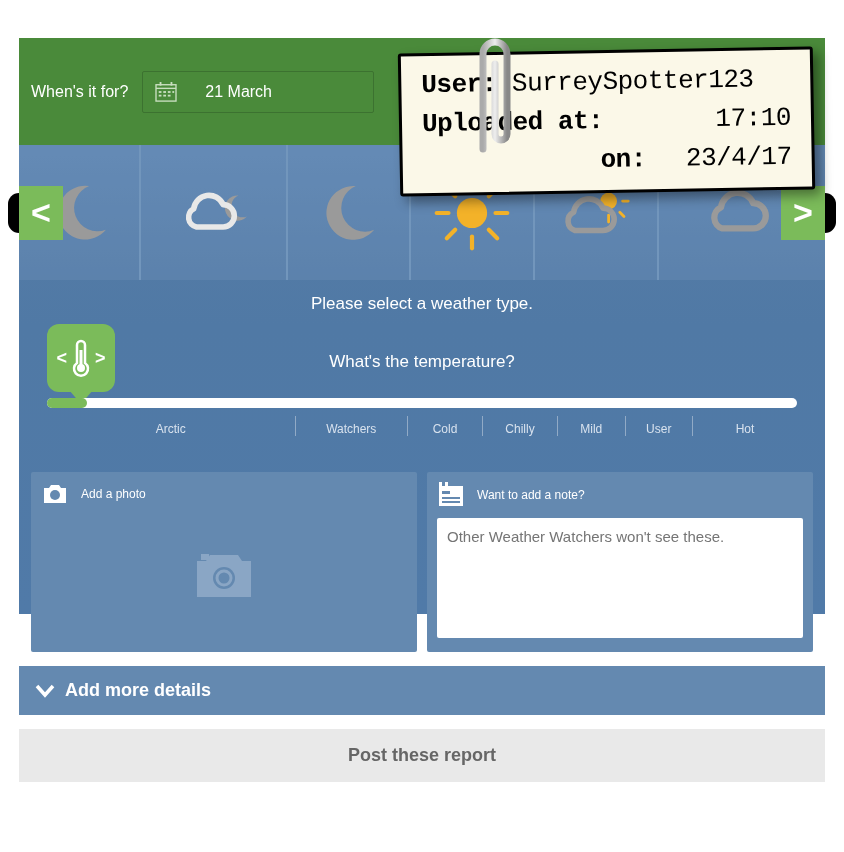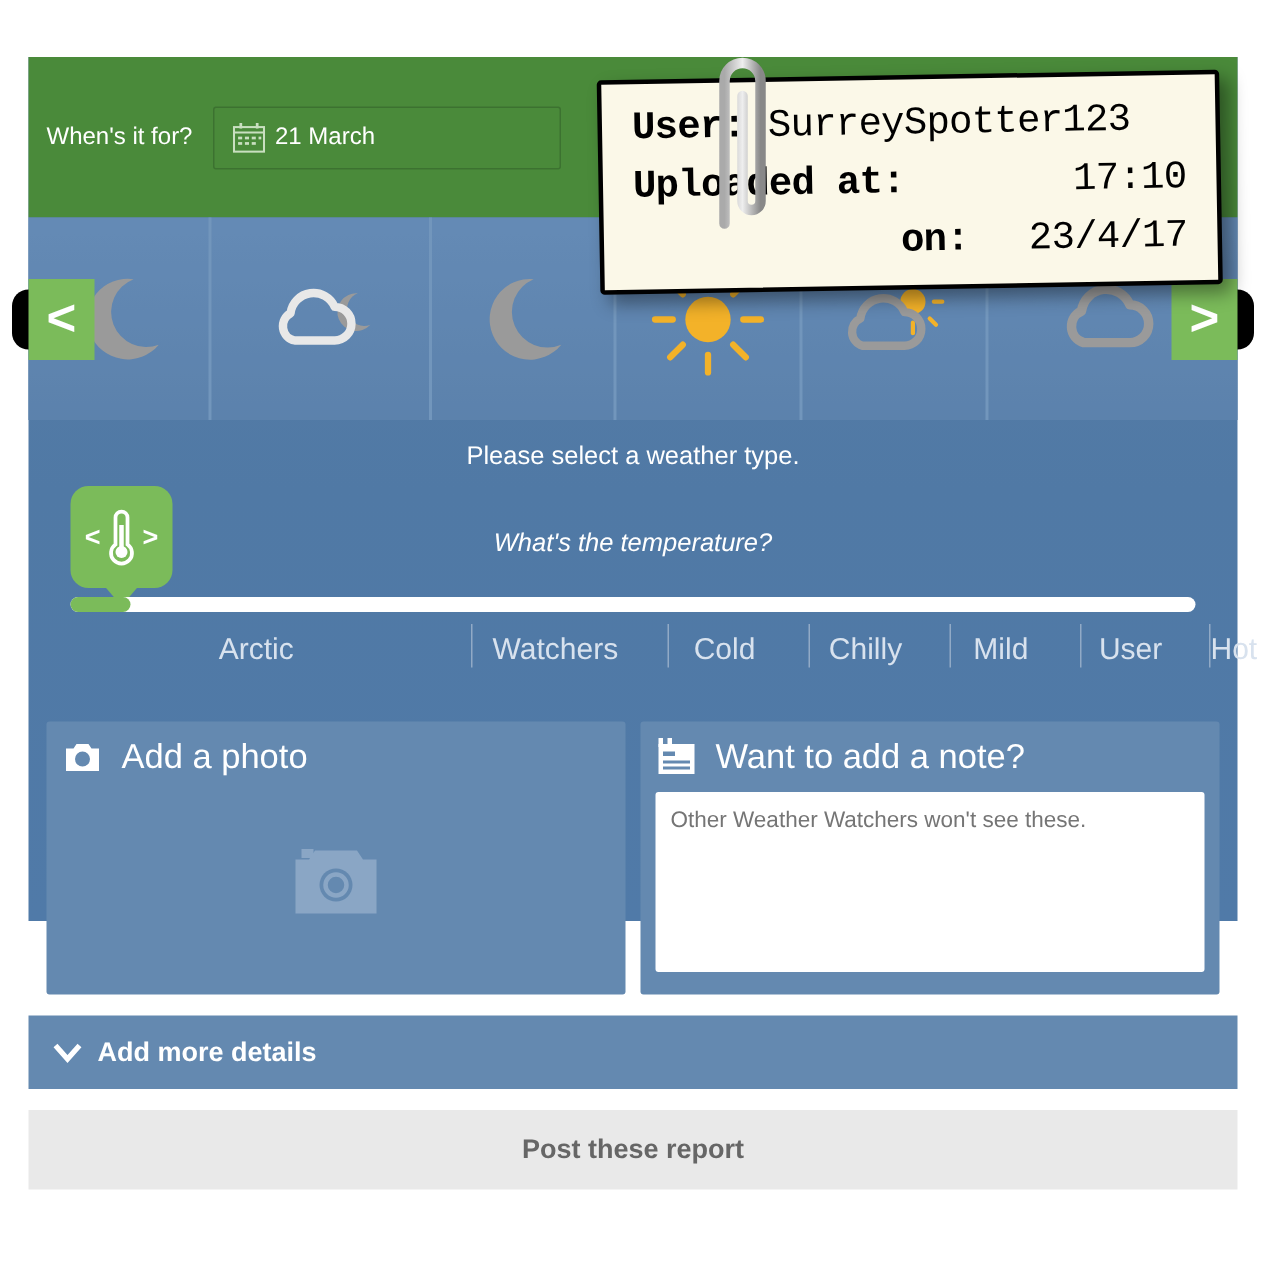--- a/index.html
+++ b/index.html
@@ -13,21 +13,21 @@
     display: flex;
     align-items: center;
     padding-left: 12px;
     gap: 14px;
   }
   .header-label { color: #fff; font-size: 16px; }
   .date-field {
     border: 1px solid #3c7230;
     border-radius: 2px;
     display: flex; align-items: center;
-    gap: 6px;
+    gap: 28px;
     padding: 8px 12px;
     min-width: 232px;
     height: 42px;
   }
   .cal-icon { width: 22px; height: 20px; }
   .date-value { color: #fff; font-size: 16px; }
 
   
   .weather-row { position: relative; height: 135px; background: linear-gradient(180deg, #5a85b3 0%, #4d78a5 100%); display: flex; }
   .weather-cell {
@@ -57,31 +57,31 @@
   .temp-handle {
     position: absolute; left: 28px; top: 0;
     width: 68px; height: 68px; background: #7bbb5a; border-radius: 12px;
     display: flex; align-items: center; justify-content: center; gap: 4px;
   }
   .temp-handle::after {
     content: ''; position: absolute; bottom: -12px; left: 50%; transform: translateX(-50%);
     border-left: 12px solid transparent; border-right: 12px solid transparent;
     border-top: 14px solid #7bbb5a;
   }
-  .temp-q { text-align: center; font-size: 17px; padding-top: 28px; padding-bottom: 18px; font-style: italic; }
+  .temp-q { text-align: center; font-size: 17px; padding-top: 28px; padding-bottom: 18px; }
   .temp-bar { position: relative; height: 10px; background: #fff; border-radius: 5px; margin-top: 8px; }
   .temp-fill { position: absolute; left: 0; top: 0; height: 100%; width: 40px; background: #7bbb5a; border-radius: 5px; }
-  .temp-ticks { display: flex; margin-top: 8px; font-size: 20px; color: #d8e2ee; gap: 19px; }
+  .temp-ticks { display: flex; margin-top: 8px; font-size: 12px; color: #d8e2ee; }
   .tick { position: relative; text-align: center; border-left: 1px solid #91aac6; padding-top: 6px; }
   .tick:first-child { border-left: none; }
 
   
   .cols { display: flex; gap: 10px; padding: 12px; }
   .card { flex: 1; background: #6489b0; border-radius: 2px; padding: 10px; }
-  .card-head { display: flex; align-items: center; gap: 12px; color: #fff; font-size: 23px; margin-bottom: 10px; }
+  .card-head { display: flex; align-items: center; gap: 12px; color: #fff; font-size: 12px; margin-bottom: 10px; }
   .photo-drop { height: 120px; display: flex; align-items: center; justify-content: center; }
   .note-ta {
     width: 100%; height: 120px; border: none; border-radius: 2px;
     padding: 10px; font-size: 15px; color: #888; font-family: inherit; resize: none;
   }
 
   
   .add-more { margin: 2px 0 0; background: #6489b0; padding: 14px 16px; color: #fff; font-size: 18px; font-weight: bold; display: flex; align-items: center; gap: 10px; }
 
   

